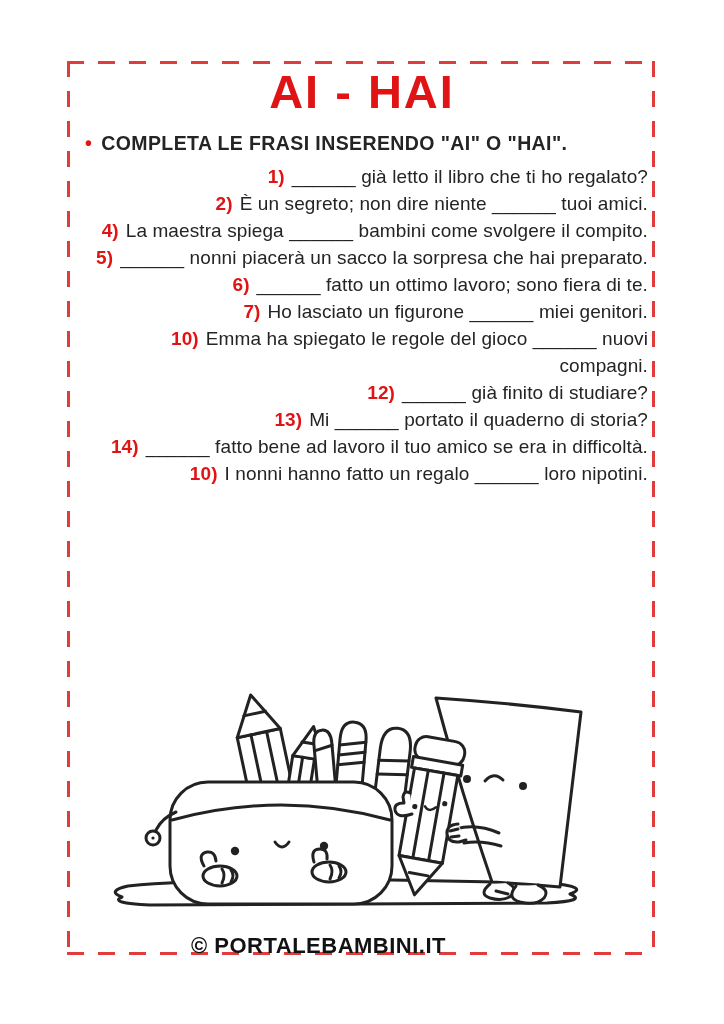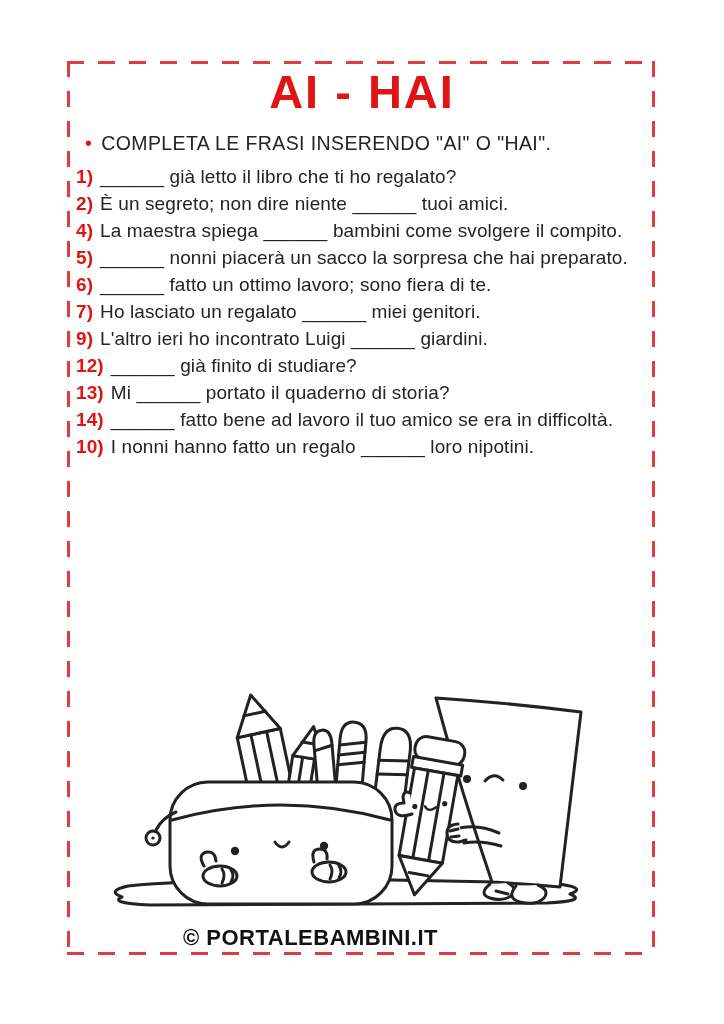--- a/index.html
+++ b/index.html
@@ -26,37 +26,37 @@
     background-repeat:no-repeat;
     pointer-events:none;
   }
   .title{
     position:absolute;left:0;top:68px;width:724px;margin:0;
     text-align:center;font-size:47px;font-weight:bold;line-height:1.0;
     color:var(--accent);letter-spacing:2px;
   }
   .instruction{
     position:absolute;left:85px;top:132px;margin:0;
-    font-size:19.5px;font-weight:normal;color:var(--ink);letter-spacing:0.4px;
+    font-size:19.5px;font-weight:bold;color:var(--ink);letter-spacing:0.4px;
     white-space:nowrap;
   }
   .instruction .bullet{color:var(--accent);margin-right:9px;}
   .items{
-    position:absolute;left:76px;top:163px;width:560px;
+    position:absolute;left:88px;top:163px;width:560px;text-align:right;
   }
   .item{
     margin:0;font-size:19px;line-height:27px;color:var(--ink);letter-spacing:0.1px;
   }
   .item .num{color:var(--accent);font-weight:bold;margin-right:7px;}
   .figure{
     position:absolute;left:92px;top:688px;width:540px;height:224px;
   }
   .figure svg{display:block;}
   .footer{
-    position:absolute;left:0;top:917px;width:605px;margin:8px;
+    position:absolute;left:0;top:917px;width:605px;margin:16px;
     text-align:center;font-size:22px;font-weight:bold;color:#121212;letter-spacing:0.5px;
   }
 </style>
 </head>
 <body>
 
 <div class="page">
   <div class="border-box"></div>
 
   <h1 class="title">AI - HAI</h1>
@@ -64,22 +64,22 @@
   <p class="instruction">
     <span class="bullet">•</span><span>COMPLETA LE FRASI INSERENDO "AI" O "HAI".</span>
   </p>
 
   <div class="items">
     <p class="item"><span class="num">1)</span><span class="txt">______ già letto il libro che ti ho regalato?</span></p>
     <p class="item"><span class="num">2)</span><span class="txt">È un segreto; non dire niente ______ tuoi amici.</span></p>
     <p class="item"><span class="num">4)</span><span class="txt">La maestra spiega ______ bambini come svolgere il compito.</span></p>
     <p class="item"><span class="num">5)</span><span class="txt">______ nonni piacerà un sacco la sorpresa che hai preparato.</span></p>
     <p class="item"><span class="num">6)</span><span class="txt">______ fatto un ottimo lavoro; sono fiera di te.</span></p>
-    <p class="item"><span class="num">7)</span><span class="txt">Ho lasciato un regalato ______ miei genitori.</span></p>
-    <p class="item"><span class="num">9)</span><span class="txt">L'altro ieri ho incontrato Luigi ______ giardini.</span></p>
+    <p class="item"><span class="num">7)</span><span class="txt">Ho lasciato un figurone ______ miei genitori.</span></p>
+    <p class="item"><span class="num">10)</span><span class="txt">Emma ha spiegato le regole del gioco ______ nuovi compagni.</span></p>
     <p class="item"><span class="num">12)</span><span class="txt">______ già finito di studiare?</span></p>
     <p class="item"><span class="num">13)</span><span class="txt">Mi ______ portato il quaderno di storia?</span></p>
     <p class="item"><span class="num">14)</span><span class="txt">______ fatto bene ad lavoro il tuo amico se era in difficoltà.</span></p>
     <p class="item"><span class="num">10)</span><span class="txt">I nonni hanno fatto un regalo ______ loro nipotini.</span></p>
   </div>
 
   <div class="figure">
     <svg width="540" height="224" viewBox="0 0 540 224" fill="none" stroke="#222222" stroke-width="3" stroke-linecap="round" stroke-linejoin="round">
 
       <g>

